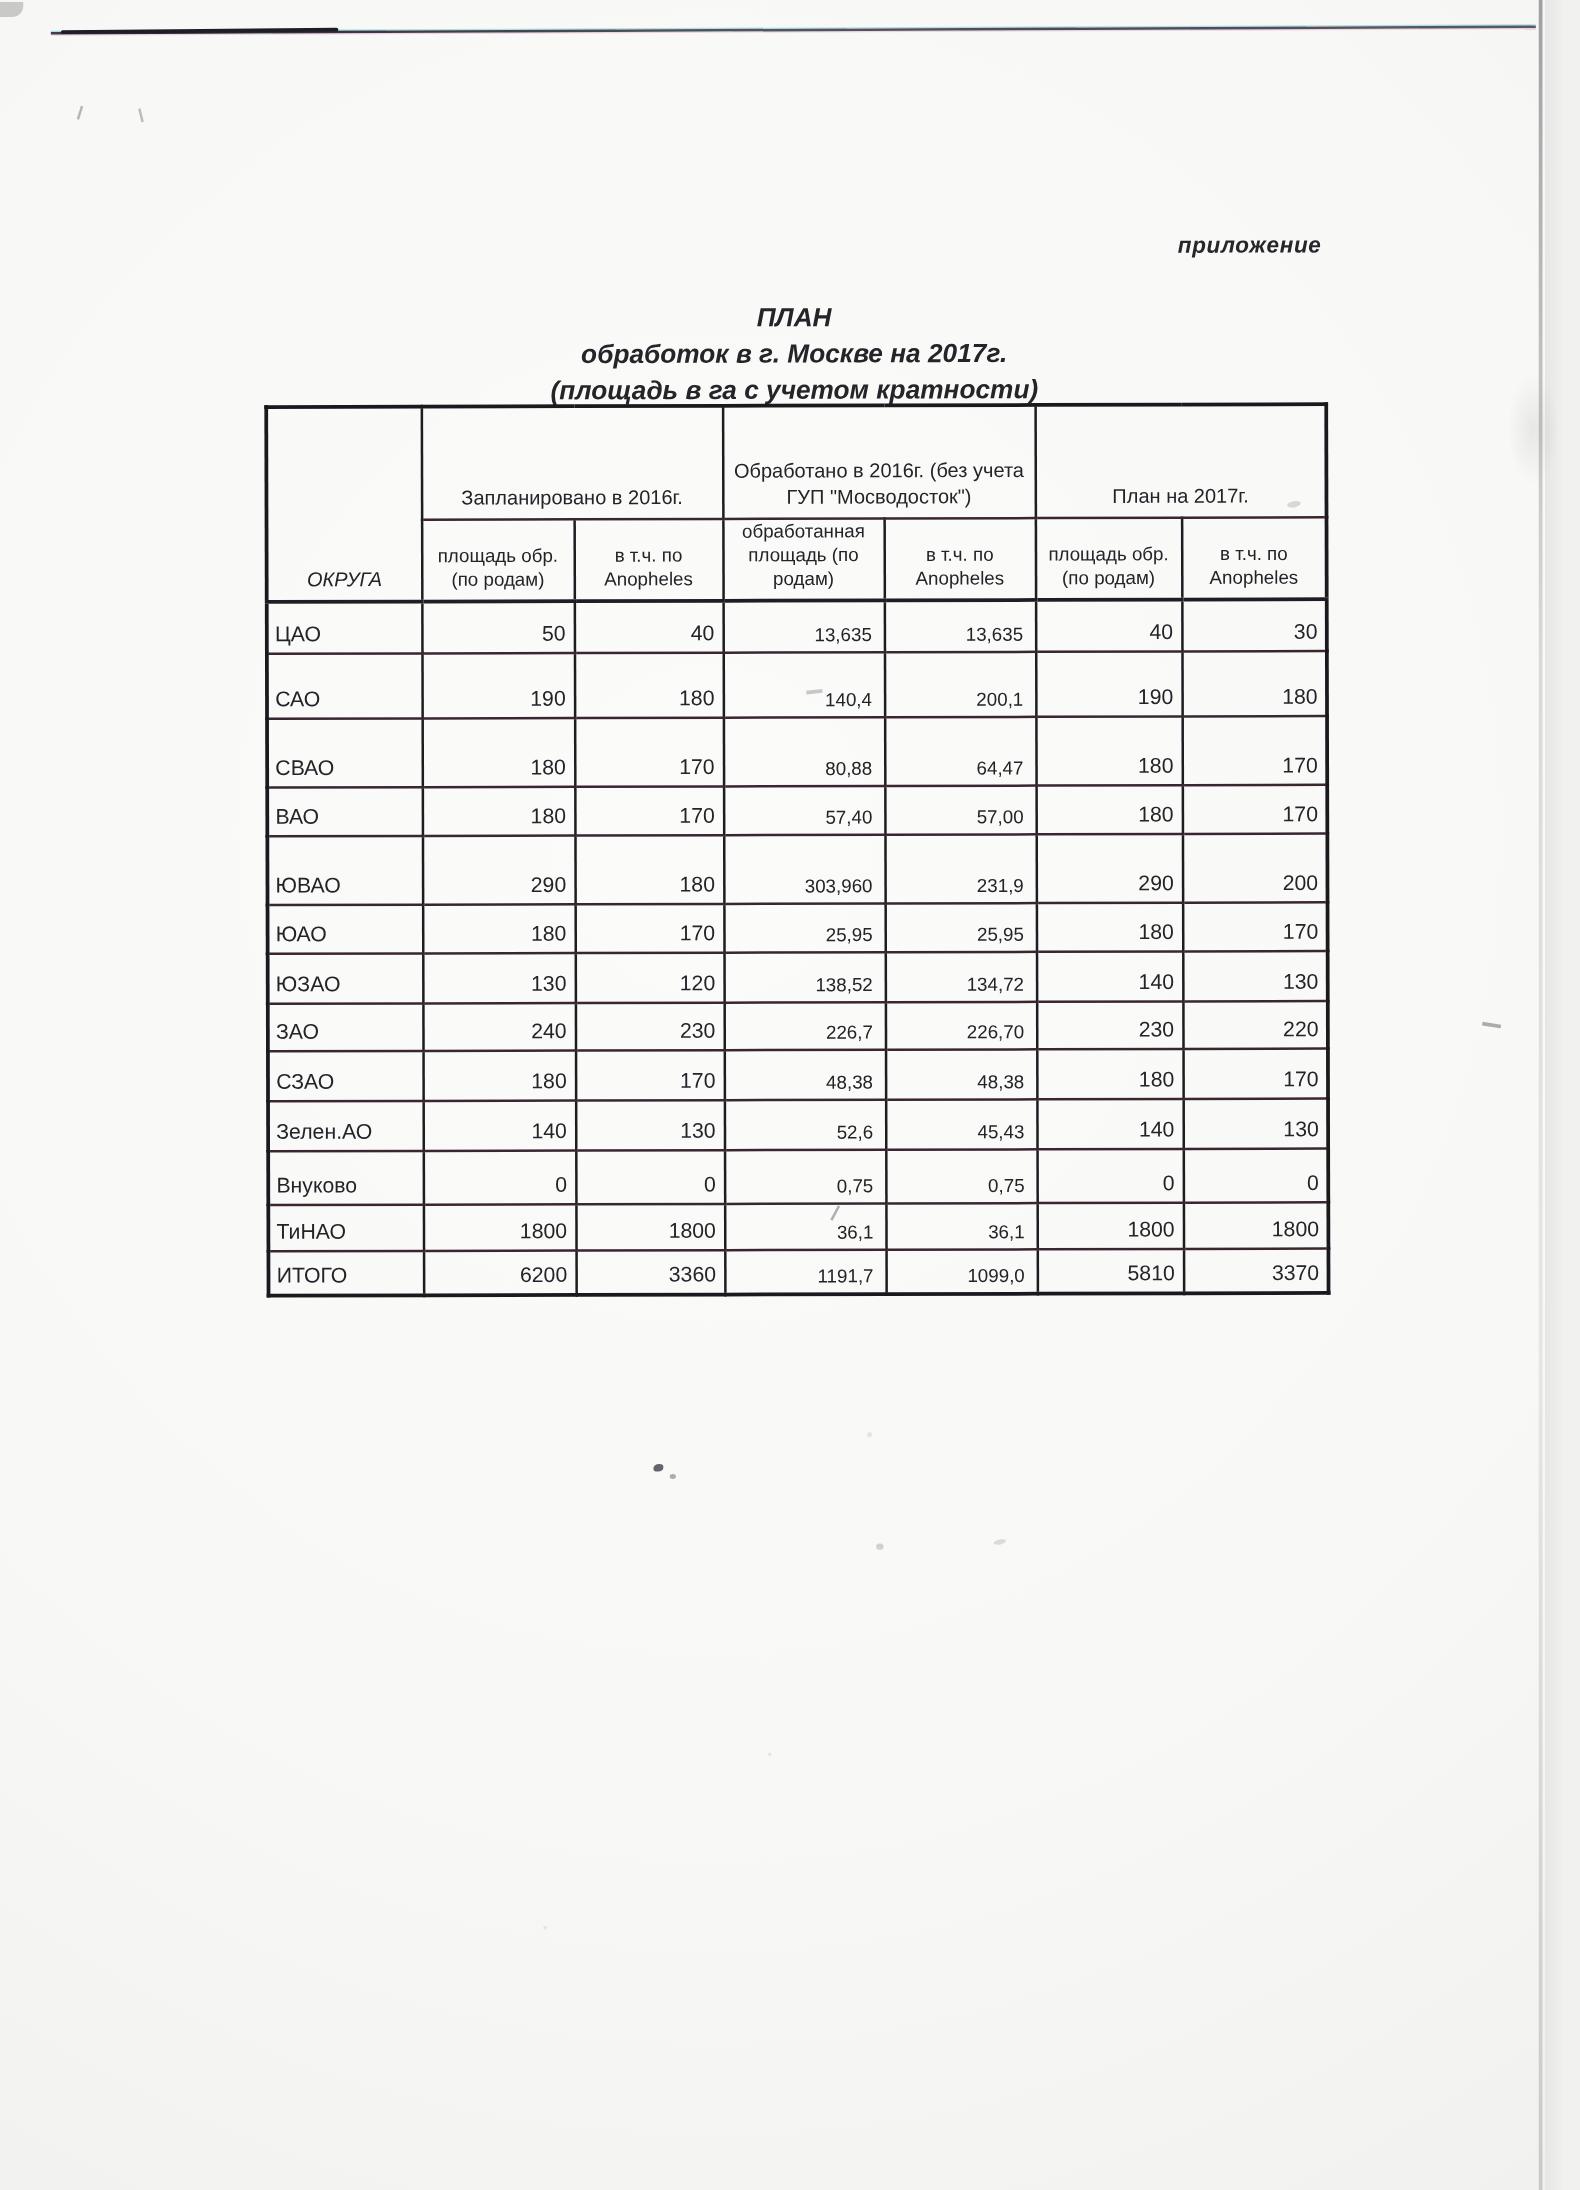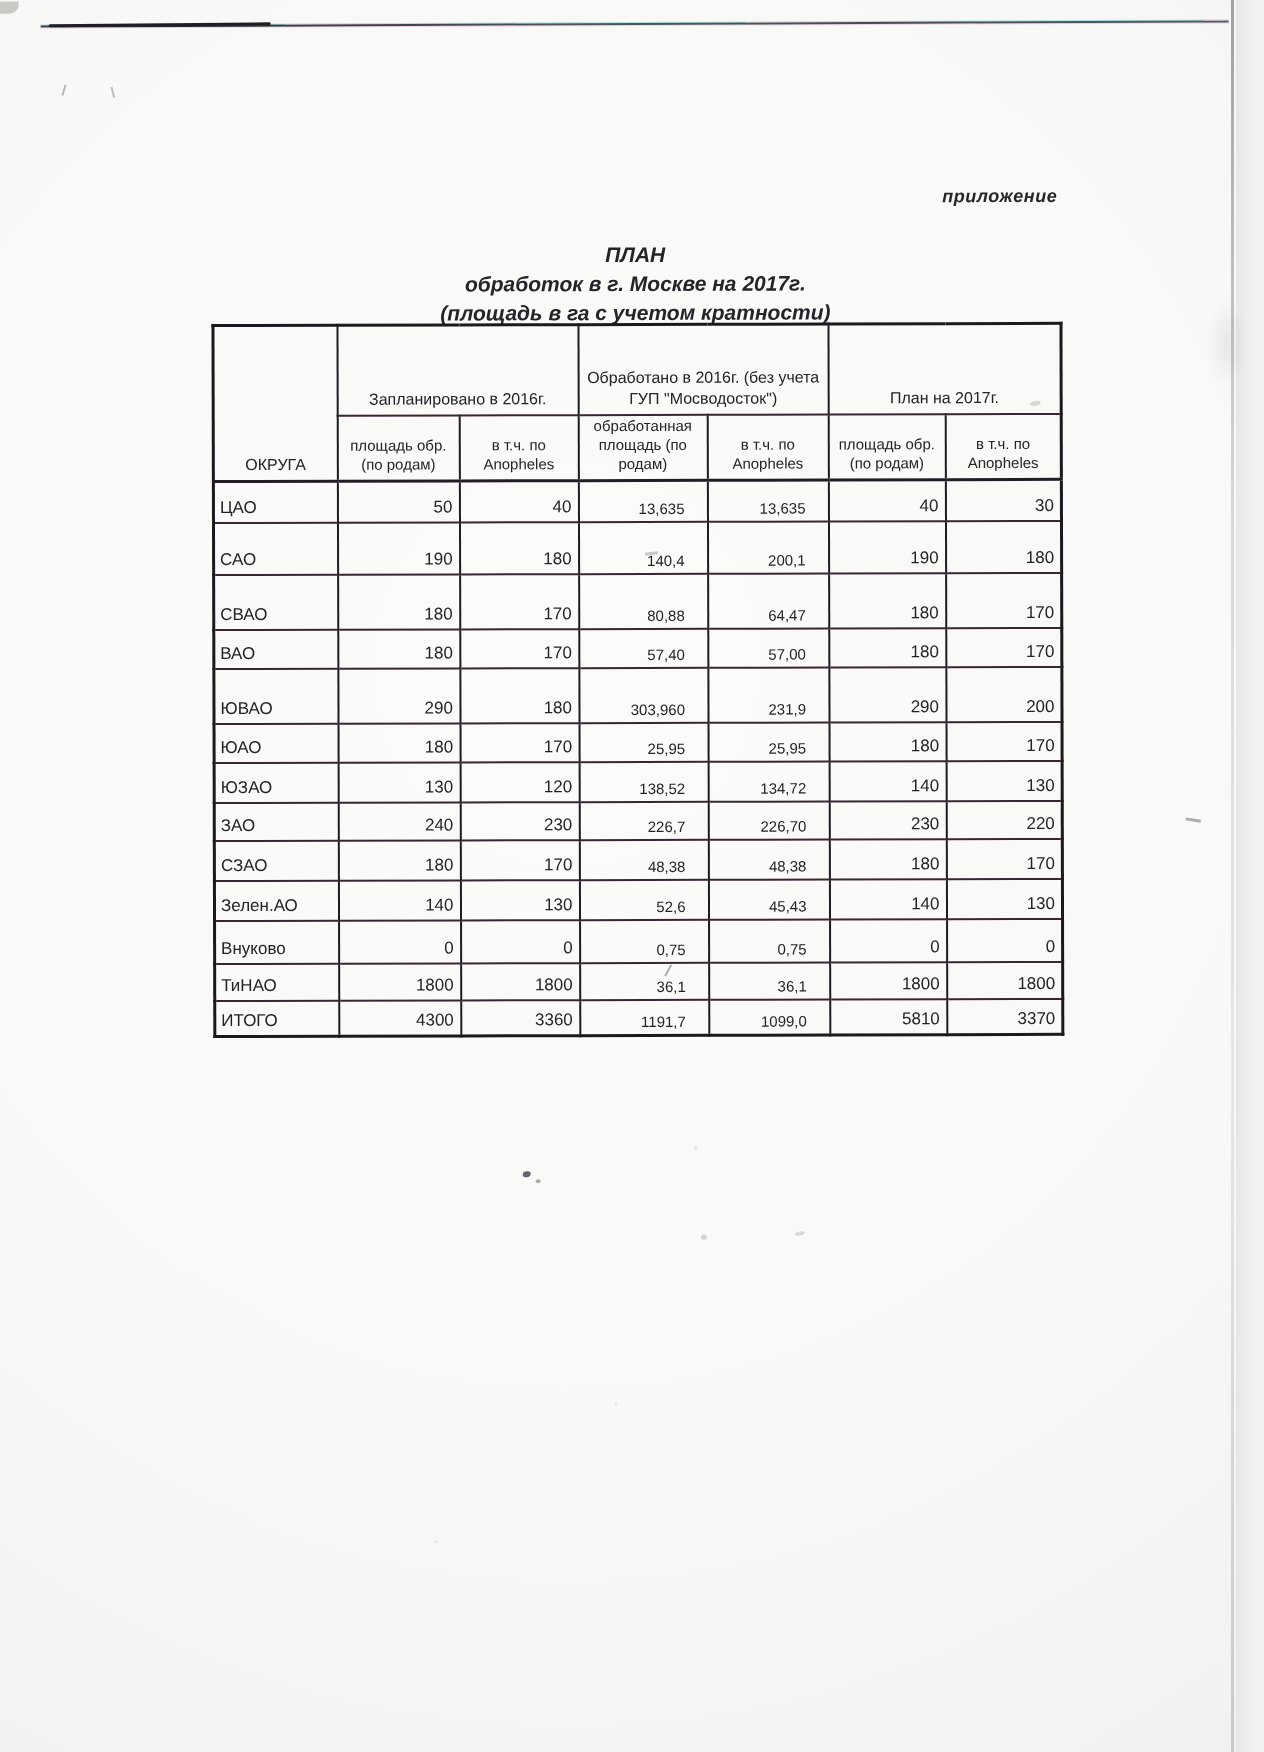--- a/index.html
+++ b/index.html
@@ -66,30 +66,30 @@
     border: 2px solid #2a2230;
     border-left-color: #1d1c21; border-right-color: #1d1c21;
     border-top-color: #3a2531; border-bottom-color: #3a2531;
     vertical-align: bottom;
     padding: 0 6px 4px 6px;
     font-weight: normal;
     overflow: hidden;
   }
   .plan thead th { text-align: center; }
   .plan .corner {
-    font-size: 16px; padding-bottom: 7px;
+    font-size: 16px; padding-bottom: 7px; font-style: italic;
   }
   .plan .group-row { height: 90px; }
   .plan .group-row th { font-size: 16px; line-height: 21px; padding-bottom: 5px; }
   .plan .sub-row { height: 62px; }
   .plan .sub-row th { font-size: 15px; line-height: 19px; padding-bottom: 6px; }
   .plan .sub-row th, .plan .corner { border-bottom: 3px solid #221c24; }
   .plan td.district { text-align: left; font-size: 17px; padding-left: 5px; }
   .plan td.num { text-align: right; font-size: 17px; }
-  .plan td.num.small { font-size: 15px; padding-right: 22px; }
+  .plan td.num.small { font-size: 15px; padding-right: 9px; }
   
   .artifact { position: absolute; z-index: 6; }
   .pm1 { left: 64px; top: 84px; width: 7px; height: 11px; border-left: 2px solid rgba(100,100,112,.45); transform: rotate(18deg); }
   .pm2 { left: 108px; top: 86px; width: 7px; height: 11px; border-right: 2px solid rgba(100,100,112,.40); transform: rotate(-14deg); }
   .dash-sao { left: 645px; top: 552px; width: 13px; height: 3px; background: rgba(95,72,88,.30); transform: rotate(-6deg); }
   .line-tinao { left: 666px; top: 964px; width: 2px; height: 13px; background: rgba(72,72,84,.42); transform: rotate(28deg); }
   .speck-a { left: 521px; top: 1171px; width: 8px; height: 6px; background: rgba(58,58,70,.78); border-radius: 60% 40% 55% 45%; }
   .speck-b { left: 534px; top: 1179px; width: 5px; height: 4px; background: rgba(95,95,105,.5); border-radius: 50%; }
   .speck-c { left: 699px; top: 1235px; width: 6px; height: 5px; background: rgba(90,90,100,.25); border-radius: 50%; }
   .speck-d { left: 793px; top: 1232px; width: 10px; height: 4px; background: rgba(100,100,110,.20); border-radius: 50%; transform: rotate(-12deg); }
@@ -253,21 +253,21 @@
           <td class="district">ТиНАО</td>
           <td class="num">1800</td>
           <td class="num">1800</td>
           <td class="num small">36,1</td>
           <td class="num small">36,1</td>
           <td class="num">1800</td>
           <td class="num">1800</td>
         </tr>
         <tr style="height:35px">
           <td class="district">ИТОГО</td>
-          <td class="num">4300</td>
+          <td class="num">6200</td>
           <td class="num">3360</td>
           <td class="num small">1191,7</td>
           <td class="num small">1099,0</td>
           <td class="num">5810</td>
           <td class="num">3370</td>
         </tr>
       </tbody>
     </table>
 
     <div class="artifact dash-sao"></div>

